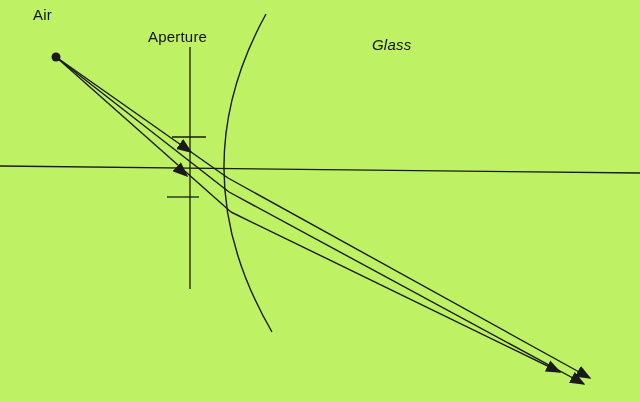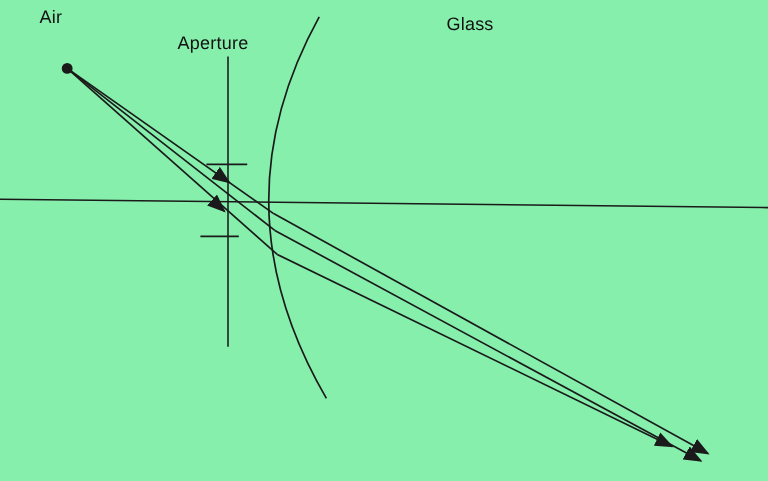--- a/index.html
+++ b/index.html
@@ -4,21 +4,21 @@
 <style>
   html, body {
     margin: 0;
     padding: 0;
     background: #ffffff;
   }
   .canvas {
     position: relative;
     width: 640px;
     height: 401px;
-    background: #86efac;
+    background: #bef264;
     overflow: hidden;
     font-family: "Liberation Sans", sans-serif;
   }
   .canvas svg {
     position: absolute;
     left: 0;
     top: 0;
   }
   .canvas svg line,
   .canvas svg path.stroke-only {
@@ -34,21 +34,21 @@
   .source-dot  { fill: #1a1a1a; stroke: none; }
   .diagram-label {
     position: absolute;
     color: #111111;
     font-size: 15px;
     letter-spacing: 0.2px;
     white-space: nowrap;
   }
   #label-air      { left: 33px;  top: 6px;  }
   #label-aperture { left: 148px; top: 28px; }
-  #label-glass    { left: 372px; top: 12px; }
+  #label-glass    { left: 372px; top: 36px; font-style: italic; }
 </style>
 </head>
 <body>
 
 <div class="canvas">
 
   <svg width="640" height="401" viewBox="0 0 640 401">
     <defs>
       <marker id="arrow" viewBox="0 0 10 8" refX="9" refY="4" markerWidth="11" markerHeight="9" orient="auto-start-reverse">
         <path d="M0,0 L10,4 L0,8 z" fill="#1a1a1a"></path>

